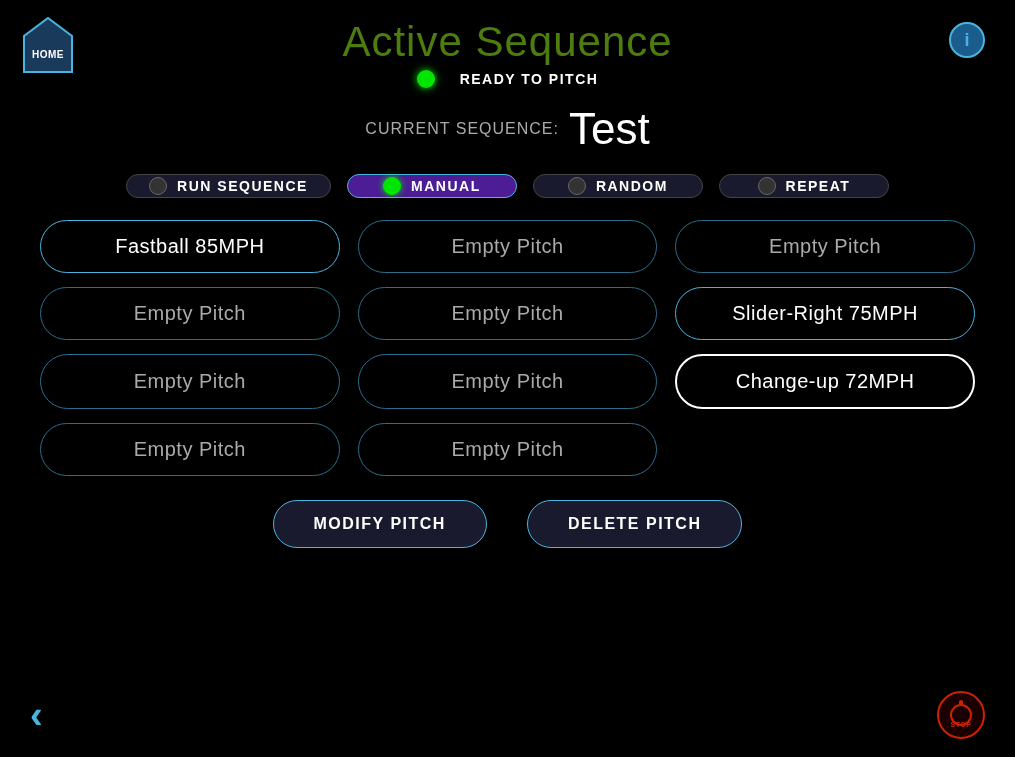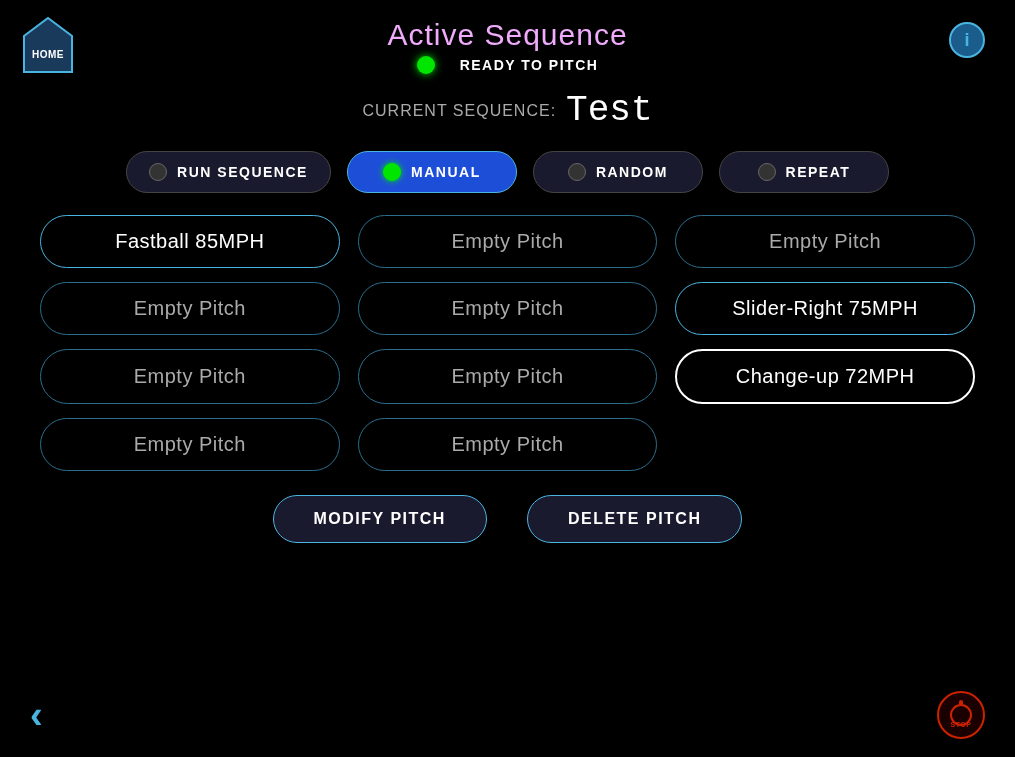--- a/index.html
+++ b/index.html
@@ -15,23 +15,23 @@
 
     
     .header {
       display: flex;
       justify-content: center;
       align-items: center;
       padding: 18px 0 4px 0;
       position: relative;
     }
     .page-title {
-      font-size: 30px;
+      font-size: 42px;
       font-weight: 300;
-      color: #f0abfc;
+      color: #4d7c0f;
       letter-spacing: 1px;
     }
     .info-btn {
       position: absolute;
       right: 30px;
       top: 22px;
       width: 36px;
       height: 36px;
       border-radius: 50%;
       background: #1a5c8c;
@@ -75,48 +75,47 @@
       gap: 10px;
       margin-bottom: 20px;
       margin-top: 16px;
     }
     .current-seq-label {
       font-size: 16px;
       color: #aaa;
       letter-spacing: 1px;
     }
     .current-seq-value {
-      font-size: 36px;
+      font-size: 44px;
       color: #fff;
       font-weight: 400;
-      font-family: Liberation Mono, monospace;
     }
 
     
     .mode-row {
       display: flex;
       justify-content: center;
       gap: 16px;
       margin-bottom: 22px;
     }
     .mode-btn {
       display: flex;
       align-items: center;
       gap: 10px;
       background: #1a1a2e;
       border: 1.5px solid #444;
       border-radius: 30px;
-      padding: 11px 22px;
+      padding: 2px 22px;
       cursor: pointer;
       min-width: 170px;
       justify-content: center;
     }
     .mode-btn.active {
       border-color: #4ab4e0;
-      background: #1d4ed8;
+      background: #4c1d95;
     }
     .mode-dot {
       width: 18px;
       height: 18px;
       border-radius: 50%;
       background: #333;
       border: 1.5px solid #666;
       flex-shrink: 0;
     }
     .mode-dot.active {

